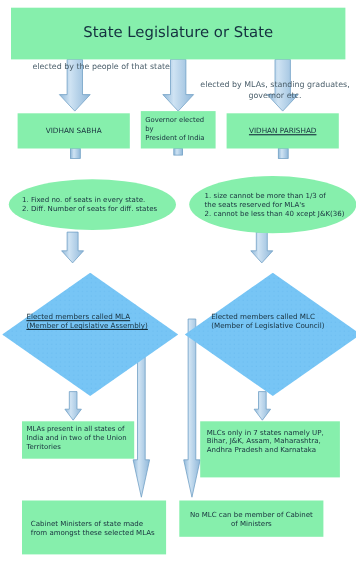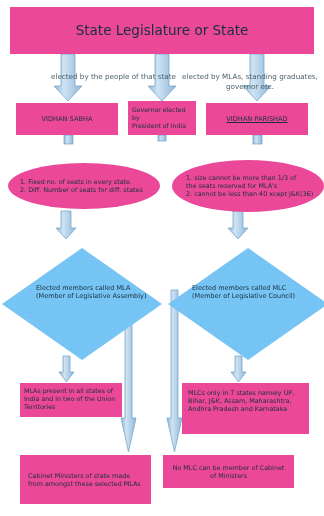--- a/index.html
+++ b/index.html
@@ -20,21 +20,21 @@
     left: 0; top: 0;
     width: 324px;
     height: 516px;
   }
   .node {
     position: absolute;
     box-sizing: border-box;
     display: flex;
     align-items: center;
     justify-content: center;
-    background: #ec4899;
+    background: #86efac;
     color: #17303d;
     line-height: 1.25;
   }
   
   .title-box {
     left: 10px; top: 7px;
     width: 304px; height: 47px;
     font-size: 13.5px;
     font-weight: 400;
     text-align: center;
@@ -45,21 +45,21 @@
 
   
   .edge-label {
     position: absolute;
     font-size: 7.2px;
     color: #4b5f6b;
     line-height: 1.45;
     text-align: center;
     white-space: pre-line;
   }
-  .edge-label.left  { left: 8px;  top: 72px;  width: 168px; text-align: right; }
+  .edge-label.left  { left: 8px;  top: 56px;  width: 168px; text-align: center; }
   .edge-label.right { left: 176px; top: 72px; width: 148px; text-align: center; }
 
   
   .rect {
     font-size: 6.6px;
     text-align: center;
     padding: 2px 4px;
   }
 
   .box-sabha    { left: 16px;  top: 103px; width: 102px; height: 32px; }
@@ -107,21 +107,21 @@
   .diamond-wrap svg { display: block; }
   .diamond-text {
     position: absolute;
     font-size: 6.5px;
     color: #17303d;
     line-height: 1.3;
     text-align: left;
   }
   #diamond-left  { left: 2px;   top: 248px; }
   #diamond-right { left: 168px; top: 248px; }
-  #diamond-left-text  { left: 36px;  top: 284px; width: 124px; }
+  #diamond-left-text  { left: 24px;  top: 284px; width: 124px; text-decoration: underline; }
   #diamond-right-text { left: 192px; top: 284px; width: 126px; }
 </style>
 </head>
 <body>
 
 <svg id="canvas" viewBox="0 0 324 516" xmlns="http://www.w3.org/2000/svg">
   <defs>
     <linearGradient id="agrad" x1="0" y1="0" x2="1" y2="0">
       <stop offset="0%" stop-color="#8fb7d9"></stop>
       <stop offset="35%" stop-color="#cfe3f3"></stop>

